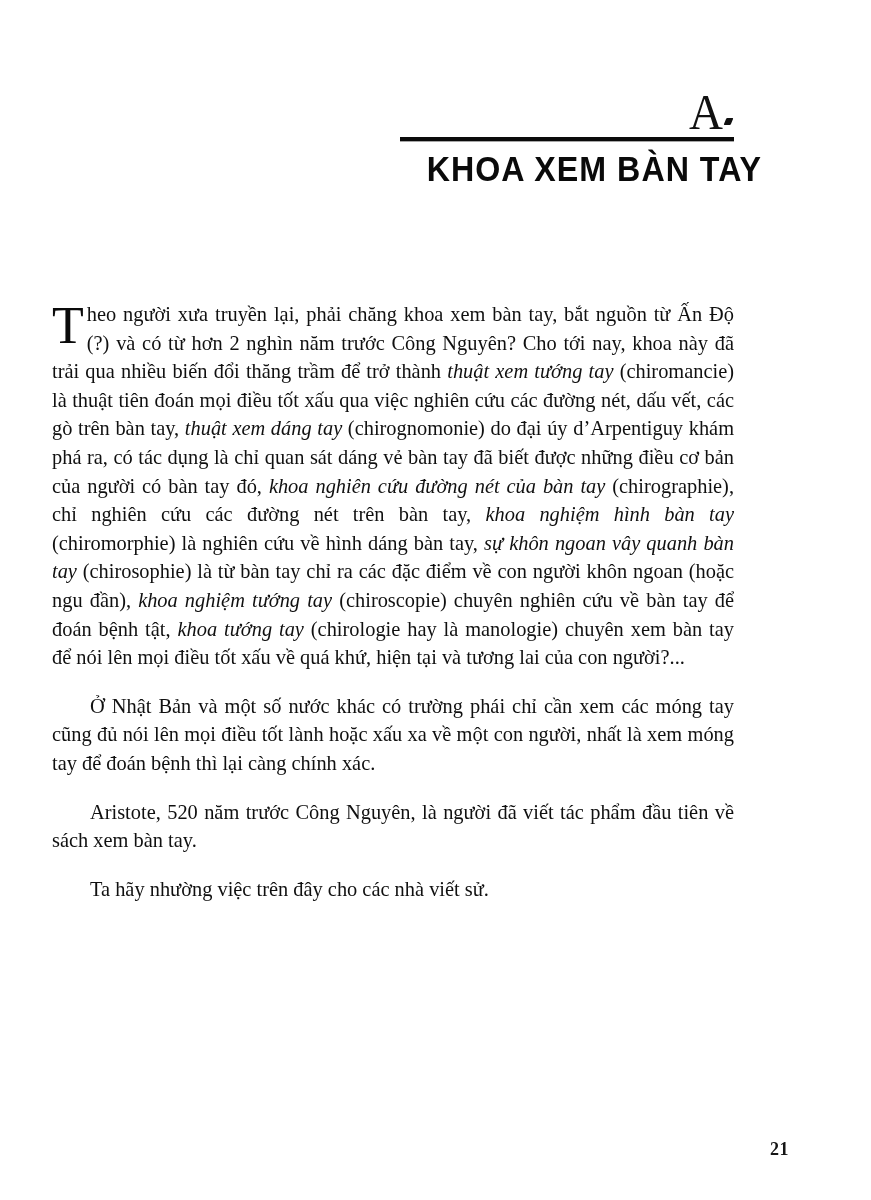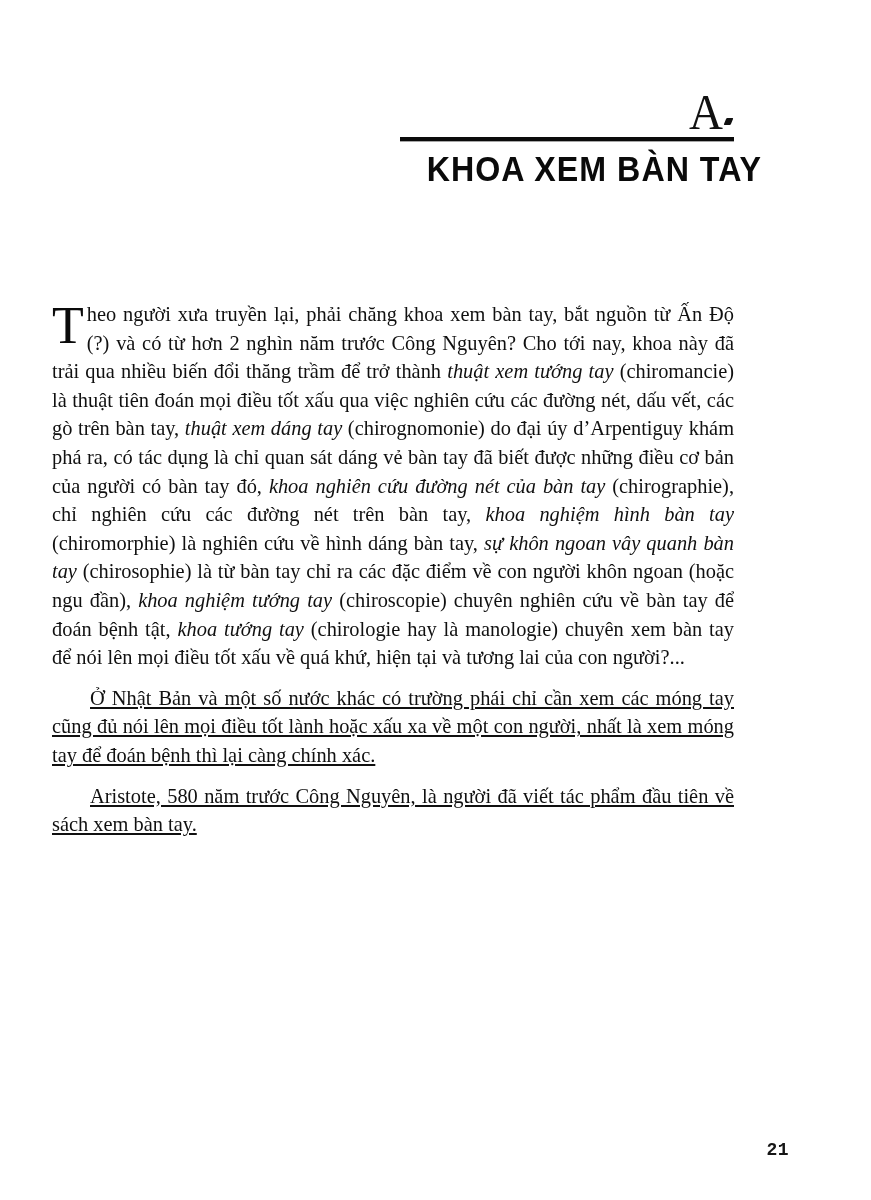--- a/index.html
+++ b/index.html
@@ -97,22 +97,21 @@
     color: #101010;
   }
 
   .para {
     margin: 0;
     text-indent: 38px;
     text-align: justify;
   }
 
   .para + .para {
-    margin-top: 12px;
-    text-decoration: underline;
+    margin-top: 20px;
   }
 
   .para-lead {
     text-indent: 0;
     margin: 0;
   }
 
   .dropcap {
     float: left;
     font-family: "Liberation Serif", "DejaVu Serif", serif;
@@ -134,21 +133,21 @@
 
   strong {
     font-weight: bold;
   }
 
   
   .page-number {
     position: absolute;
     right: 82px;
     bottom: 40px;
-    font-family: Liberation Mono, monospace;
+    font-family: Liberation Serif, serif;
     font-size: 18px;
     font-weight: bold;
     color: #151515;
     letter-spacing: 0.5px;
   }
 </style>
 </head>
 <body>
 
 <div class="page">
@@ -162,18 +161,19 @@
     </div>
     <div class="title-rule"></div>
     <h1 class="chapter-title">KHOA XEM BÀN TAY</h1>
   </div>
 
   <div class="body-text">
     <p class="para para-lead">
       <span class="dropcap">T</span><span><span>heo người xưa truyền lại, phải chăng khoa xem bàn tay, bắt nguồn từ Ấn Độ (?) và có từ hơn 2 nghìn năm trước Công Nguyên? Cho tới nay, khoa này đã trải qua nhiều biến đổi thăng trầm để trở thành </span><em>thuật xem tướng tay</em><span> (chiromancie) là thuật tiên đoán mọi điều tốt xấu qua việc nghiên cứu các đường nét, dấu vết, các gò trên bàn tay, </span><em>thuật xem dáng tay</em><span> (chirognomonie) do đại úy d’Arpentiguy khám phá ra, có tác dụng là chỉ quan sát dáng vẻ bàn tay đã biết được những điều cơ bản của người có bàn tay đó, </span><em>khoa nghiên cứu đường nét của bàn tay</em><span> (chirographie), chỉ nghiên cứu các đường nét trên bàn tay, </span><em>khoa nghiệm hình bàn tay</em><span> (chiromorphie) là nghiên cứu về hình dáng bàn tay, </span><em>sự khôn ngoan vây quanh bàn tay</em><span> (chirosophie) là từ bàn tay chỉ ra các đặc điểm về con người khôn ngoan (hoặc ngu đần), </span><em>khoa nghiệm tướng tay</em><span> (chiroscopie) chuyên nghiên cứu về bàn tay để đoán bệnh tật, </span><em>khoa tướng tay</em><span> (chirologie hay là manologie) chuyên xem bàn tay để nói lên mọi điều tốt xấu về quá khứ, hiện tại và tương lai của con người?...</span></span>
     </p>
     <p class="para"><span><span>Ở Nhật Bản và một số nước khác có trường phái chỉ cần xem các móng tay cũng đủ nói lên mọi điều tốt lành hoặc xấu xa về một con người, nhất là xem móng tay để đoán bệnh thì lại càng chính xác.</span></span></p>
-    <p class="para"><span><span>Aristote, 580 năm trước Công Nguyên, là người đã viết tác phẩm đầu tiên về sách xem bàn tay.</span></span></p>
+    <p class="para"><span><span>Aristote, 520 năm trước Công Nguyên, là người đã viết tác phẩm đầu tiên về sách xem bàn tay.</span></span></p>
+    <p class="para"><span><span>Ta hãy nhường việc trên đây cho các nhà viết sử.</span></span></p>
   </div>
 
   <div class="page-number">21</div>
 
 </div>
 
 </body></html>

